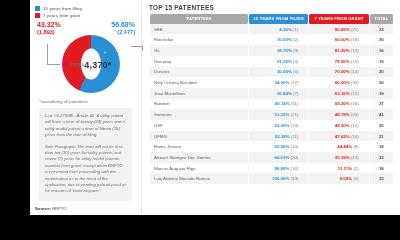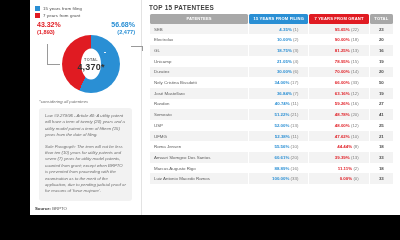--- a/index.html
+++ b/index.html
@@ -77,21 +77,21 @@
         #2a8fd4 0deg 204.05deg,
         #e01b22 204.05deg 360deg);
   }
   .donut-hole {
     position: absolute;
     left: 50%; top: 50%;
     transform: translate(-50%,-50%);
     width: 20px; height: 31px;
     border-radius: 50%;
     background: #fff;
-    display: flex; flex-direction: column;
+    display: flex; flex-direction: row;
     align-items: center; justify-content: center;
   }
   .donut-total-label {
     font-size: 3.8px; color: #6b6b6b;
     letter-spacing: .3px; font-weight: bold;
   }
   .donut-total-value {
     font-size: 9px; color: #333; font-weight: bold;
     letter-spacing: .2px; line-height: 10px;
   }

